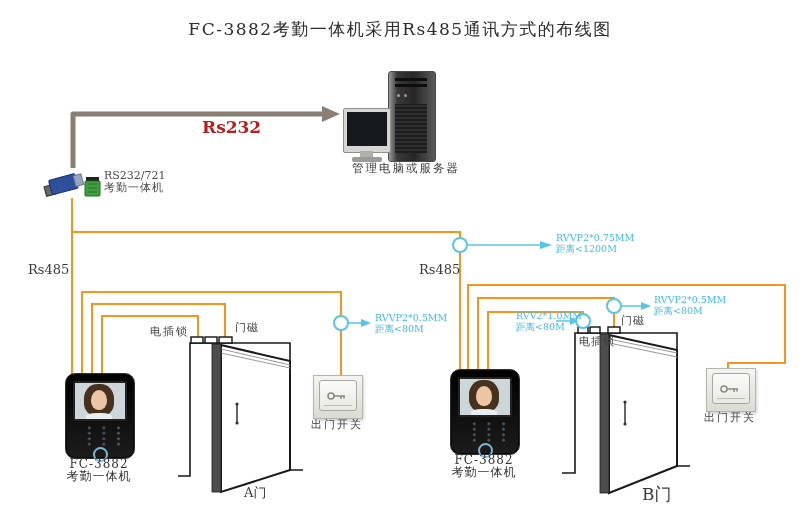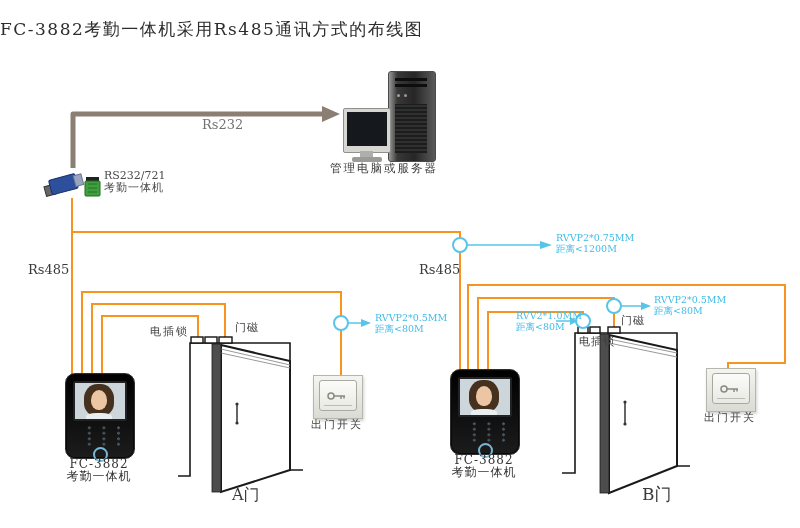--- a/index.html
+++ b/index.html
@@ -1,20 +1,20 @@
 <!DOCTYPE html>
 <html><head>
 <meta charset="utf-8">
 <style>
   html,body{margin:0;padding:0;background:#fff}
   .stage{position:relative;width:800px;height:528px;background:#fff;overflow:hidden;
          font-family:"DejaVu Serif","Liberation Serif",serif;}
   .stage svg{position:absolute;left:0;top:0}
   .lbl{position:absolute;color:#3a3a3a;white-space:nowrap;line-height:1.15}
-  .title{left:0;right:0;top:20px;text-align:left;font-size:17px;letter-spacing:1.5px;color:#2d2d2d}
+  .title{left:0;right:0;top:20px;text-align:center;font-size:17px;letter-spacing:1.5px;color:#2d2d2d}
   .callout{font-size:9.5px;font-weight:normal;color:#3fbce8;line-height:11px}
   .small-cn{font-size:11px;letter-spacing:2px;color:#3f3f3f}
   .dev-lbl{font-size:12px;text-align:center;letter-spacing:1px;color:#343434}
   
   .device{position:absolute;width:68px;height:84px;background:linear-gradient(#000,#1c1c1c);
           border:1px solid #2e2e2e;border-radius:10px;box-shadow:inset 0 0 0 1px #090909}
   .dev-screen{position:relative;width:50px;height:36px;margin:7px auto 0;background:#cdd6da;
               border:2px solid #222;border-radius:2px;overflow:hidden}
   .hair{position:absolute;left:9px;top:1px;width:30px;height:32px;background:#46301e;border-radius:45% 45% 40% 40%}
   .face{position:absolute;left:16px;top:7px;width:16px;height:20px;background:#ecc5a4;border-radius:50% 50% 45% 45%}
@@ -176,26 +176,26 @@
       <svg width="36" height="29" style="position:static">
         <circle cx="11" cy="15" r="3" fill="none" stroke="#8a8a82" stroke-width="1.5"></circle>
         <path d="M14,15 h11 M21,15 v3 M24,15 v2.5" stroke="#8a8a82" stroke-width="1.5" fill="none"></path>
       </svg>
       <div class="switch-groove"></div>
     </div>
   </div>
 
   <div class="lbl title">FC-3882考勤一体机采用Rs485通讯方式的布线图</div>
 
-  <div class="lbl" style="left:330px;top:162px;width:130px;text-align:left;font-size:11.5px;letter-spacing:2px">管理电脑或服务器</div>
+  <div class="lbl" style="left:330px;top:162px;width:130px;text-align:right;font-size:11.5px;letter-spacing:2px">管理电脑或服务器</div>
 
   <div class="lbl" style="left:104px;top:170px;font-size:11px;color:#4a4a4a">RS232/721</div>
   <div class="lbl" style="left:104px;top:182px;font-size:11px;letter-spacing:1px;color:#4a4a4a">考勤一体机</div>
 
-  <div class="lbl" style="left:202px;top:118px;font-size:13px;font-weight:normal;color:#737373">Rs232</div>
+  <div class="lbl" style="left:202px;top:118px;font-size:17px;font-weight:bold;color:#b91c1c">Rs232</div>
   <div class="lbl" style="left:28px;top:263px;font-size:13px">Rs485</div>
   <div class="lbl" style="left:419px;top:263px;font-size:13px">Rs485</div>
 
   <div class="lbl callout" style="left:556px;top:232px">
     <div>RVVP2*0.75MM</div>
     <div>距离&lt;1200M</div>
   </div>
   <div class="lbl callout" style="left:375px;top:312px">
     <div>RVVP2*0.5MM</div>
     <div>距离&lt;80M</div>
@@ -205,21 +205,21 @@
     <div>距离&lt;80M</div>
   </div>
   <div class="lbl callout" style="left:516px;top:310px">
     <div>RVV2*1.0MM</div>
     <div>距离&lt;80M</div>
   </div>
 
   <div class="lbl small-cn" style="left:150px;top:326px">电插锁</div>
   <div class="lbl small-cn" style="left:235px;top:322px;letter-spacing:1px">门磁</div>
   <div class="lbl small-cn" style="left:306px;top:419px;width:62px;text-align:center">出门开关</div>
-  <div class="lbl" style="left:232px;top:486px;font-size:16px">A门</div>
+  <div class="lbl" style="left:244px;top:486px;font-size:13px">A门</div>
   <div class="lbl dev-lbl" style="left:65px;top:458px;width:68px">FC-3882</div>
   <div class="lbl dev-lbl" style="left:58px;top:470px;width:82px">考勤一体机</div>
 
   <div class="lbl small-cn" style="left:579px;top:336px;letter-spacing:1px">电插锁</div>
   <div class="lbl small-cn" style="left:621px;top:315px;letter-spacing:1px">门磁</div>
   <div class="lbl small-cn" style="left:699px;top:412px;width:62px;text-align:center">出门开关</div>
   <div class="lbl" style="left:642px;top:485px;font-size:17px">B门</div>
   <div class="lbl dev-lbl" style="left:450px;top:454px;width:68px">FC-3882</div>
   <div class="lbl dev-lbl" style="left:443px;top:466px;width:82px">考勤一体机</div>
 

